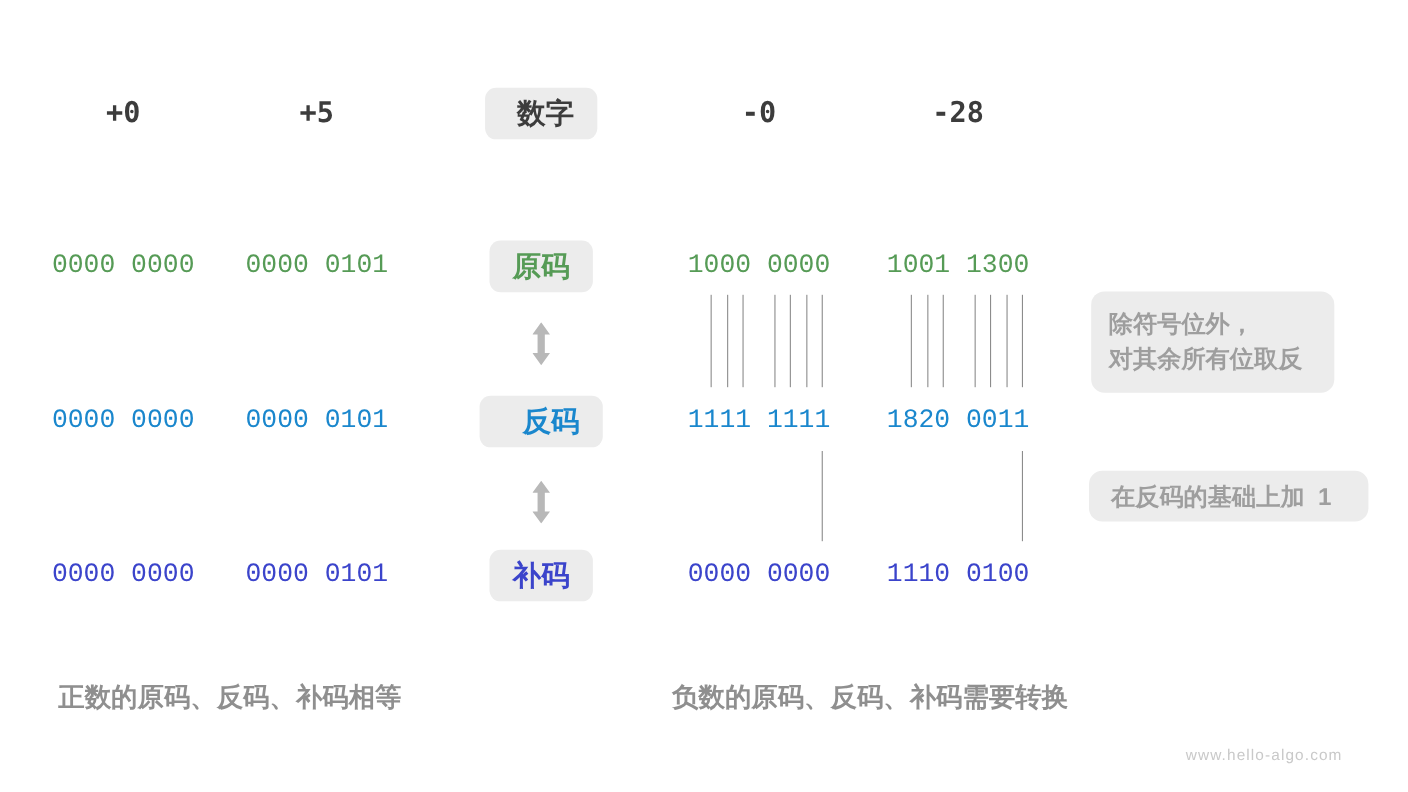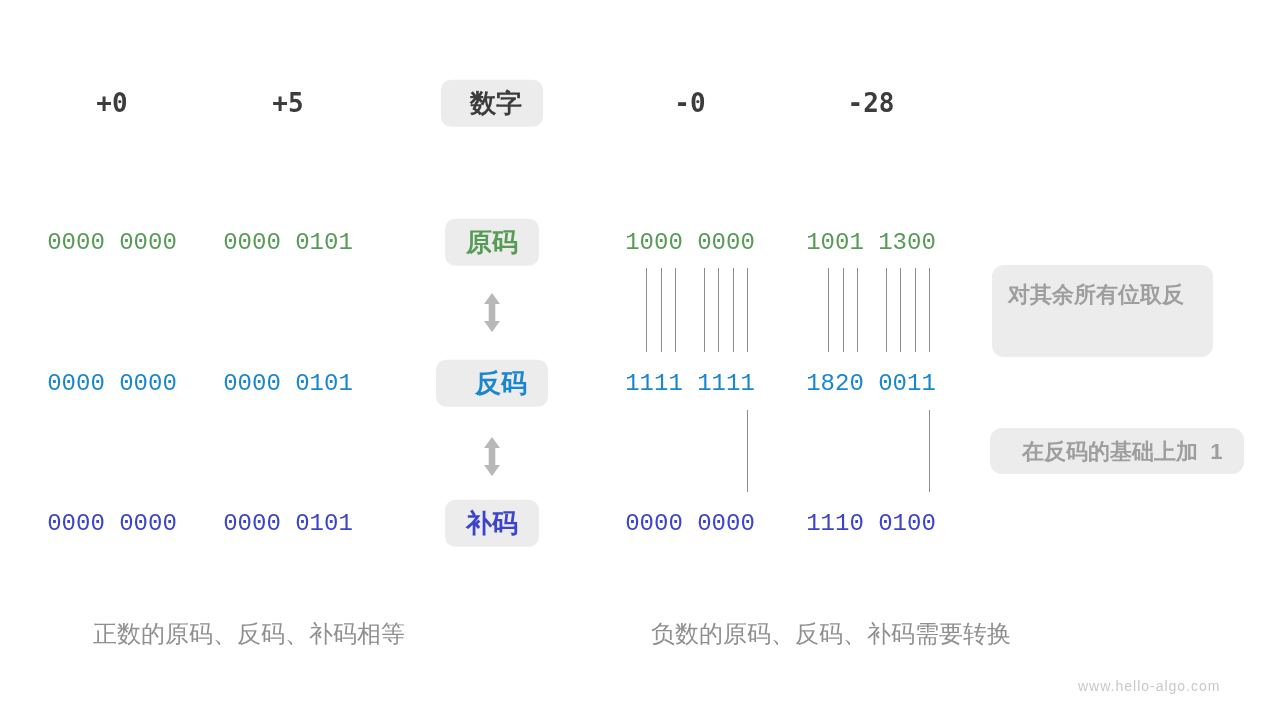--- a/index.html
+++ b/index.html
@@ -81,30 +81,29 @@
     position: absolute;
     background: var(--badge-bg);
     border-radius: 12px;
     color: var(--annotation-gray);
     font-weight: bold;
     font-size: 22px;
     line-height: 32px;
     box-sizing: border-box;
   }
   .ann-flip { left: 992px; top: 265px; width: 221px; height: 92px; padding: 14px 16px; }
-  .ann-add { left: 990px; top: 428px; width: 254px; height: 46px; padding: 8px 32px; white-space: pre; }
+  .ann-add { left: 990px; top: 428px; width: 254px; height: 46px; padding: 8px 20px; white-space: pre; }
 
   .caption {
     position: absolute;
     top: 618px;
     font-size: 24px;
-    font-weight: normal;
+    font-weight: bold;
     color: var(--caption-gray);
     white-space: nowrap;
-    margin-left: 40px;
   }
   .caption-pos { left: 53px; }
   .caption-neg { left: 611px; }
 
   .watermark {
     position: absolute;
     left: 1078px;
     top: 678px;
     font-family: Liberation Sans, sans-serif;
     font-size: 14px;
@@ -165,20 +164,21 @@
     <path fill="currentColor" d="M8 0 L16 11 H11.3 V28 H16 L8 39 L0 28 H4.7 V11 H0 Z"></path>
   </svg>
 
   <span class="abs cc c1 r-twos bin bin-twos">0000 0000</span>
   <span class="abs cc c2 r-twos bin bin-twos">0000 0101</span>
   <div class="abs cc cb r-twos badge badge-twos">补码</div>
   <span class="abs cc c3 r-twos bin bin-twos">0000 0000</span>
   <span class="abs cc c4 r-twos bin bin-twos">1110 0100</span>
 
   <div class="ann-box ann-flip">
+    <div>除符号位外，</div>
     <div>对其余所有位取反</div>
   </div>
   <div class="ann-box ann-add">在反码的基础上加  1</div>
 
   <div class="caption caption-pos">正数的原码、反码、补码相等</div>
   <div class="caption caption-neg">负数的原码、反码、补码需要转换</div>
 
   <div class="watermark">www.hello-algo.com</div>
 
 </div>

